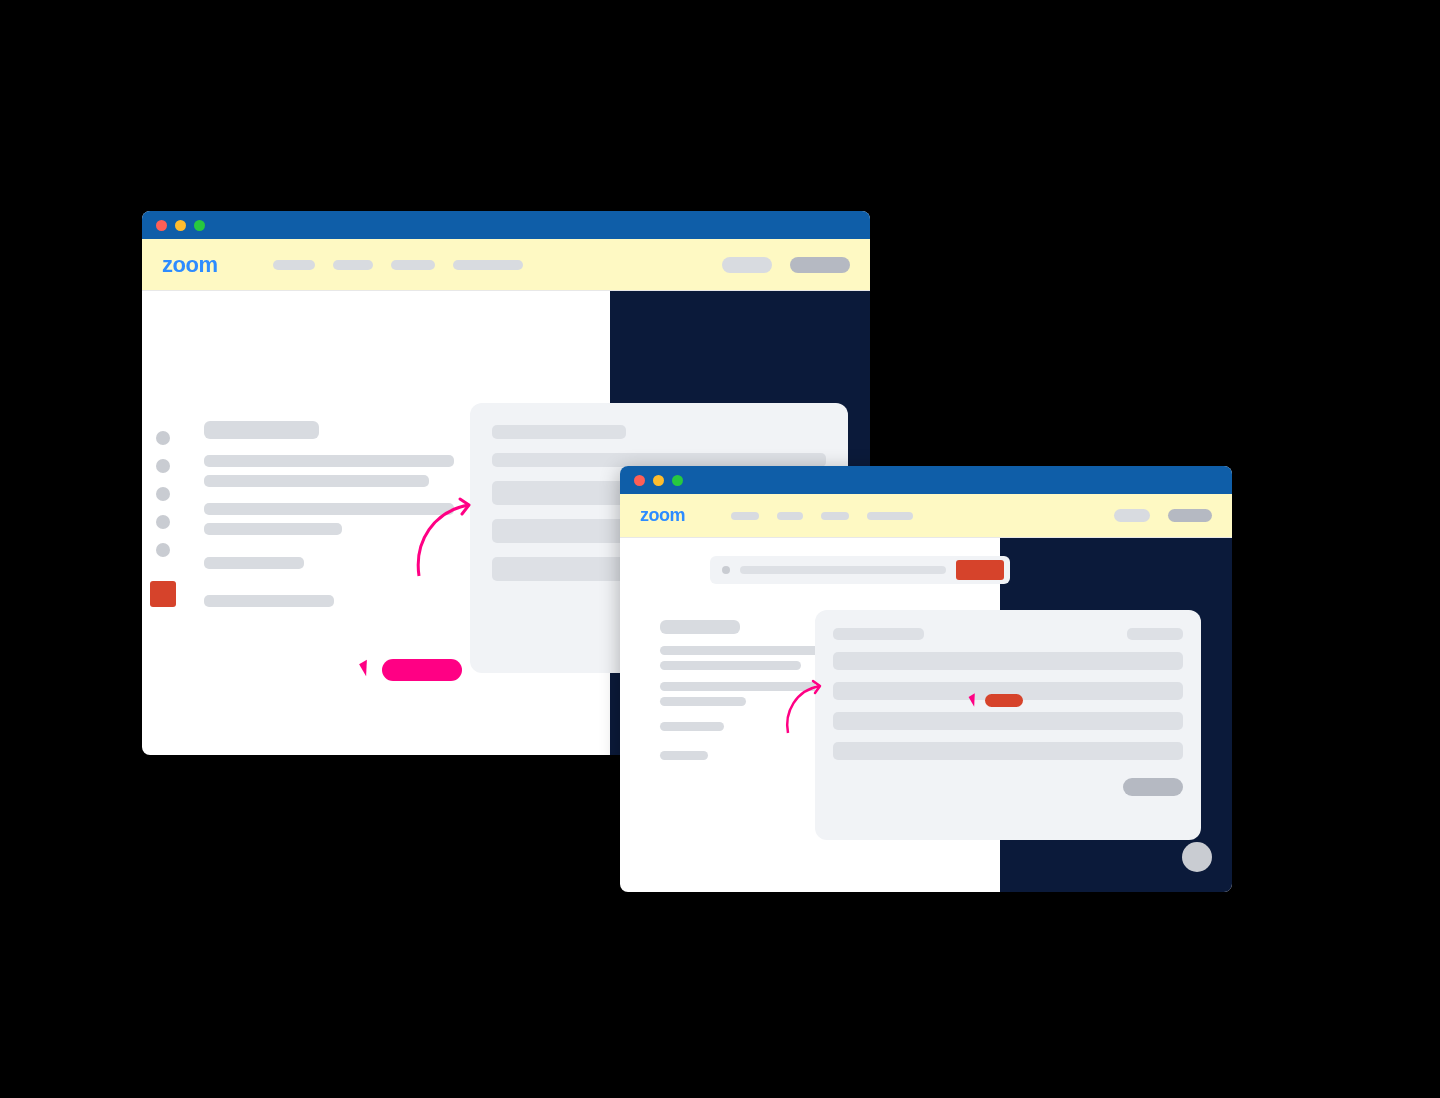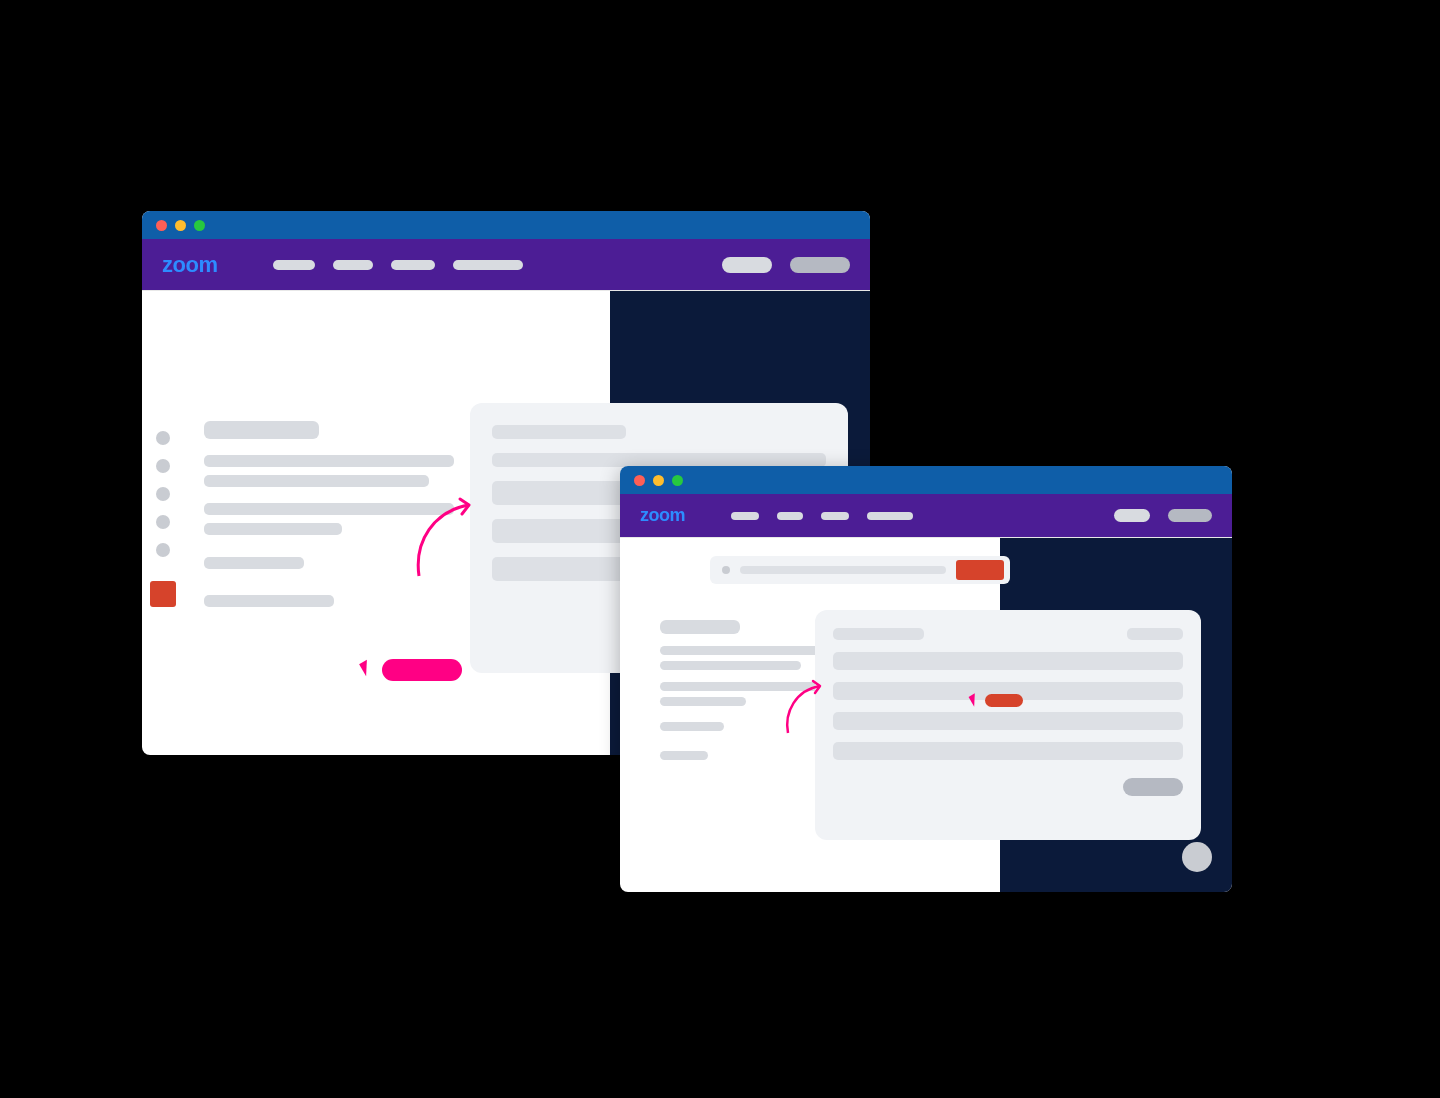--- a/index.html
+++ b/index.html
@@ -28,21 +28,21 @@
     padding-left: 14px;
     gap: 8px;
   }
   .tlight { width: 11px; height: 11px; border-radius: 50%; }
   .tl-red { background: #ff5f56; }
   .tl-yellow { background: #ffbd2e; }
   .tl-green { background: #27c93f; }
 
   .navbar {
     height: 52px;
-    background: #4c1d95;
+    background: #fef9c3;
     border-bottom: 1px solid #e8e8e8;
     display: flex;
     align-items: center;
     padding: 0 20px;
     gap: 18px;
   }
   .logo {
     color: #2d8cff;
     font-weight: 700;
     font-size: 22px;

